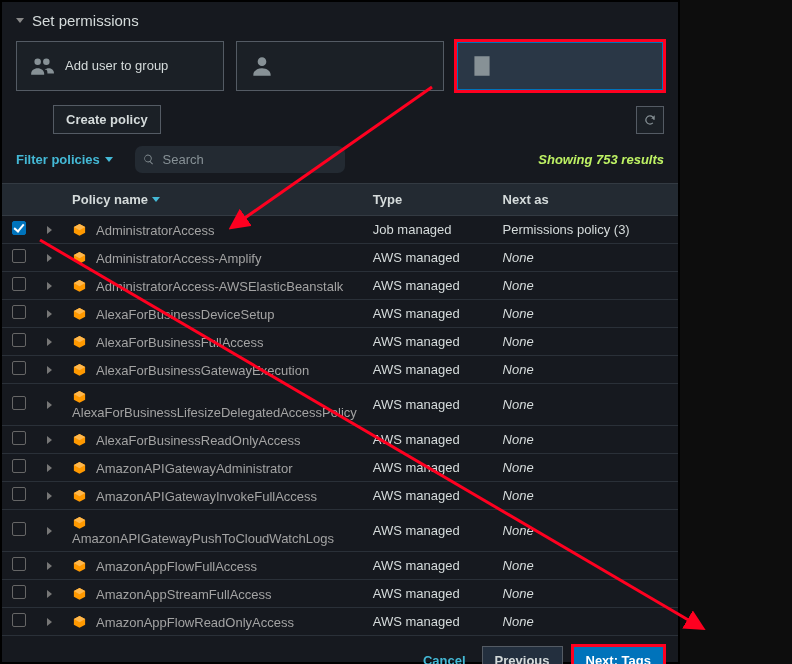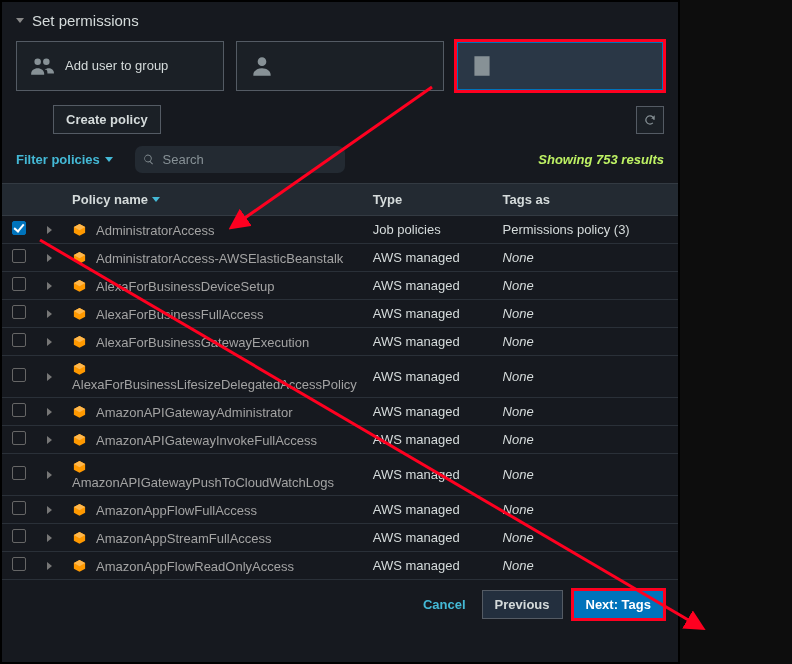--- a/index.html
+++ b/index.html
@@ -254,44 +254,56 @@
 
   <table class="table">
     <thead>
       <tr>
         <th class="col-check"></th>
         <th class="col-expand"></th>
         <th class="col-name">
           <span>Policy name</span><span class="sort-caret"></span>
         </th>
         <th class="col-type">Type</th>
-        <th class="col-used">Tags as</th>
+        <th class="col-used">Next as</th>
       </tr>
     </thead>
     <tbody id="policy-body">
         <tr>
           <td class="col-check"><span class="chk checked"></span></td>
           <td class="col-expand"><span class="tri"></span></td>
           <td class="col-name">
   <svg class="box-icon" viewBox="0 0 24 24">
     <path d="M3 8l9-5 9 5v9l-9 5-9-5V8z"></path>
     <path class="lid" d="M3 8l9 5 9-5-9-5-9 5z"></path>
   </svg>
 <span class="policy-link">AdministratorAccess</span></td>
-          <td class="col-type">Job policies</td>
+          <td class="col-type">Job managed</td>
           <td class="col-used ">Permissions policy (3)</td>
         </tr>
         <tr>
           <td class="col-check"><span class="chk"></span></td>
           <td class="col-expand"><span class="tri"></span></td>
           <td class="col-name">
   <svg class="box-icon" viewBox="0 0 24 24">
     <path d="M3 8l9-5 9 5v9l-9 5-9-5V8z"></path>
     <path class="lid" d="M3 8l9 5 9-5-9-5-9 5z"></path>
   </svg>
+<span class="policy-link">AdministratorAccess-Amplify</span></td>
+          <td class="col-type">AWS managed</td>
+          <td class="col-used none-text">None</td>
+        </tr>
+        <tr>
+          <td class="col-check"><span class="chk"></span></td>
+          <td class="col-expand"><span class="tri"></span></td>
+          <td class="col-name">
+  <svg class="box-icon" viewBox="0 0 24 24">
+    <path d="M3 8l9-5 9 5v9l-9 5-9-5V8z"></path>
+    <path class="lid" d="M3 8l9 5 9-5-9-5-9 5z"></path>
+  </svg>
 <span class="policy-link">AdministratorAccess-AWSElasticBeanstalk</span></td>
           <td class="col-type">AWS managed</td>
           <td class="col-used none-text">None</td>
         </tr>
         <tr>
           <td class="col-check"><span class="chk"></span></td>
           <td class="col-expand"><span class="tri"></span></td>
           <td class="col-name">
   <svg class="box-icon" viewBox="0 0 24 24">
     <path d="M3 8l9-5 9 5v9l-9 5-9-5V8z"></path>
@@ -327,20 +339,32 @@
         </tr>
         <tr>
           <td class="col-check"><span class="chk"></span></td>
           <td class="col-expand"><span class="tri"></span></td>
           <td class="col-name">
   <svg class="box-icon" viewBox="0 0 24 24">
     <path d="M3 8l9-5 9 5v9l-9 5-9-5V8z"></path>
     <path class="lid" d="M3 8l9 5 9-5-9-5-9 5z"></path>
   </svg>
 <span class="policy-link">AlexaForBusinessLifesizeDelegatedAccessPolicy</span></td>
+          <td class="col-type">AWS managed</td>
+          <td class="col-used none-text">None</td>
+        </tr>
+        <tr>
+          <td class="col-check"><span class="chk"></span></td>
+          <td class="col-expand"><span class="tri"></span></td>
+          <td class="col-name">
+  <svg class="box-icon" viewBox="0 0 24 24">
+    <path d="M3 8l9-5 9 5v9l-9 5-9-5V8z"></path>
+    <path class="lid" d="M3 8l9 5 9-5-9-5-9 5z"></path>
+  </svg>
+<span class="policy-link">AlexaForBusinessReadOnlyAccess</span></td>
           <td class="col-type">AWS managed</td>
           <td class="col-used none-text">None</td>
         </tr>
         <tr>
           <td class="col-check"><span class="chk"></span></td>
           <td class="col-expand"><span class="tri"></span></td>
           <td class="col-name">
   <svg class="box-icon" viewBox="0 0 24 24">
     <path d="M3 8l9-5 9 5v9l-9 5-9-5V8z"></path>
     <path class="lid" d="M3 8l9 5 9-5-9-5-9 5z"></path>

